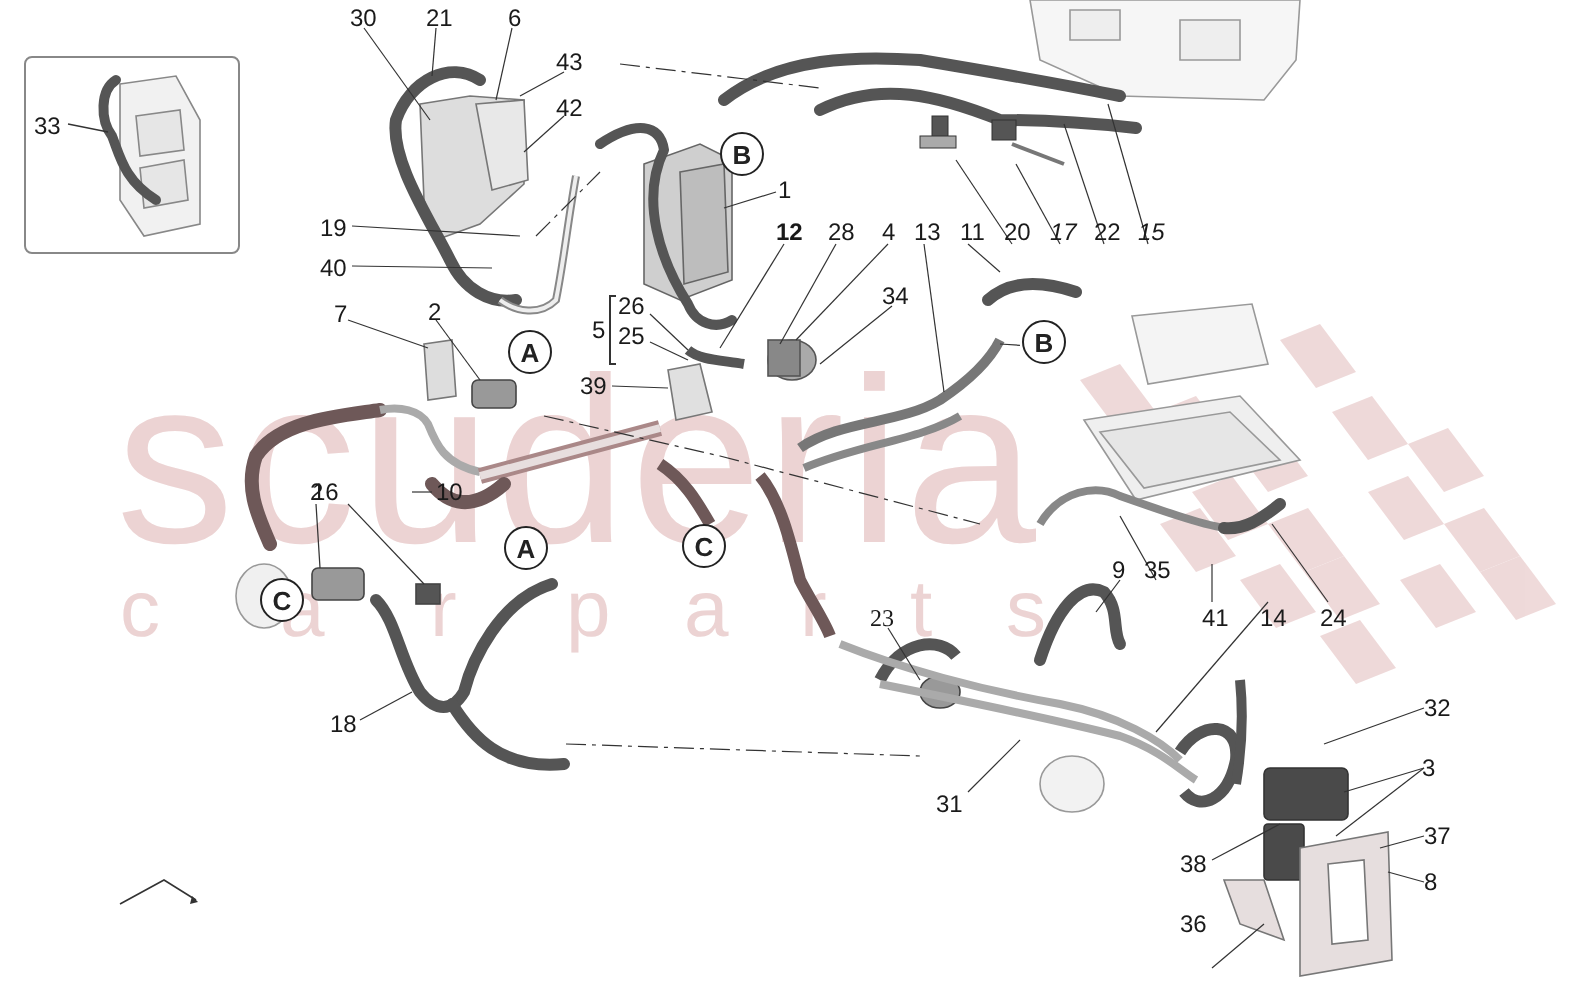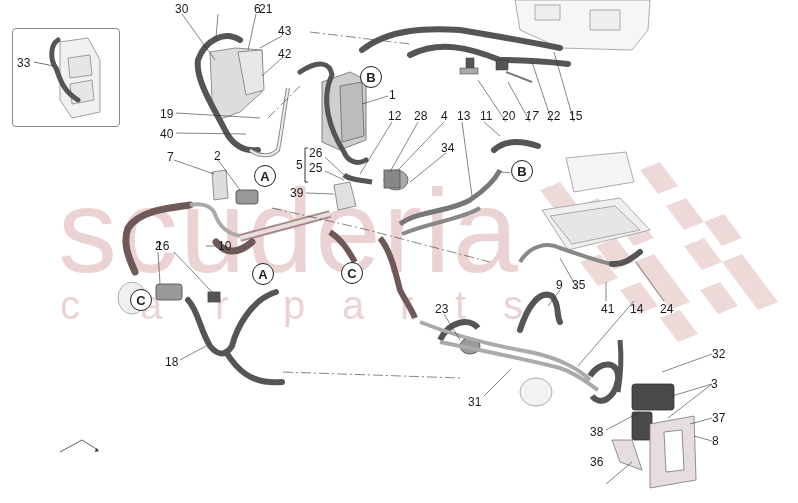--- a/index.html
+++ b/index.html
@@ -219,52 +219,52 @@
 
   <path d="M60,452 L82,440 L98,450" stroke="#333" stroke-width="0.8" fill="none"></path>
   <path d="M96,448 L99,451 L95,452 Z" fill="#333"></path>
 </svg>
 
 <div class="inset"></div>
 
 <div>
   <div class="callout" style="left:17px; top:57px;">33</div>
   <div class="callout" style="left:175px; top:3px;">30</div>
-  <div class="callout" style="left:213px; top:3px;margin-left:46px;">21</div>
+  <div class="callout" style="left:213px; top:3px;">21</div>
   <div class="callout" style="left:254px; top:3px;">6</div>
   <div class="callout" style="left:278px; top:25px;">43</div>
   <div class="callout" style="left:278px; top:48px;">42</div>
   <div class="callout" style="left:389px; top:89px;">1</div>
   <div class="callout" style="left:160px; top:108px;">19</div>
   <div class="callout" style="left:160px; top:128px;">40</div>
-  <div class="callout" style="left:388px; top:110px;">12</div>
+  <div class="callout" style="left:388px; top:110px;font-weight:bold;">12</div>
   <div class="callout" style="left:414px; top:110px;">28</div>
   <div class="callout" style="left:441px; top:110px;">4</div>
   <div class="callout" style="left:457px; top:110px;">13</div>
   <div class="callout" style="left:480px; top:110px;">11</div>
   <div class="callout" style="left:502px; top:110px;">20</div>
   <div class="callout" style="left:525px; top:110px;font-style:italic;">17</div>
   <div class="callout" style="left:547px; top:110px;">22</div>
-  <div class="callout" style="left:569px; top:110px;">15</div>
+  <div class="callout" style="left:569px; top:110px;font-style:italic;">15</div>
   <div class="callout" style="left:167px; top:151px;">7</div>
   <div class="callout" style="left:214px; top:150px;">2</div>
   <div class="callout" style="left:309px; top:147px;">26</div>
   <div class="callout" style="left:296px; top:159px;">5</div>
   <div class="callout" style="left:309px; top:162px;">25</div>
   <div class="callout" style="left:441px; top:142px;">34</div>
   <div class="callout" style="left:290px; top:187px;">39</div>
   <div class="callout" style="left:190px; top:240px;margin-left:28px;">10</div>
   <div class="callout" style="left:155px; top:240px;">2</div>
   <div class="callout" style="left:156px; top:240px;">16</div>
   <div class="callout" style="left:556px; top:279px;">9</div>
   <div class="callout" style="left:572px; top:279px;">35</div>
   <div class="callout" style="left:660px; top:303px;">24</div>
   <div class="callout" style="left:601px; top:303px;">41</div>
   <div class="callout" style="left:630px; top:303px;">14</div>
-  <div class="callout" style="left:435px; top:303px;">23</div>
+  <div class="callout" style="left:435px; top:303px;font-family:Liberation Serif, serif;">23</div>
   <div class="callout" style="left:165px; top:356px;">18</div>
   <div class="callout" style="left:712px; top:348px;">32</div>
   <div class="callout" style="left:711px; top:378px;">3</div>
   <div class="callout" style="left:712px; top:412px;">37</div>
   <div class="callout" style="left:712px; top:435px;">8</div>
   <div class="callout" style="left:590px; top:426px;">38</div>
   <div class="callout" style="left:468px; top:396px;">31</div>
   <div class="callout" style="left:590px; top:456px;">36</div>
 </div>
 

